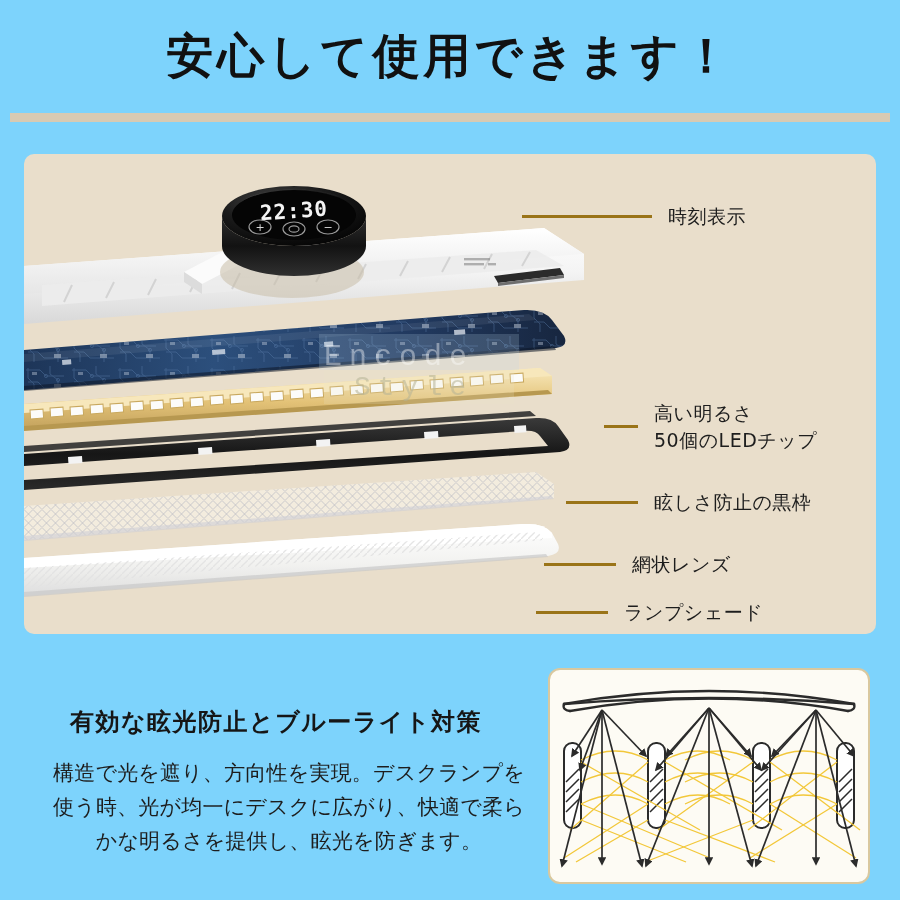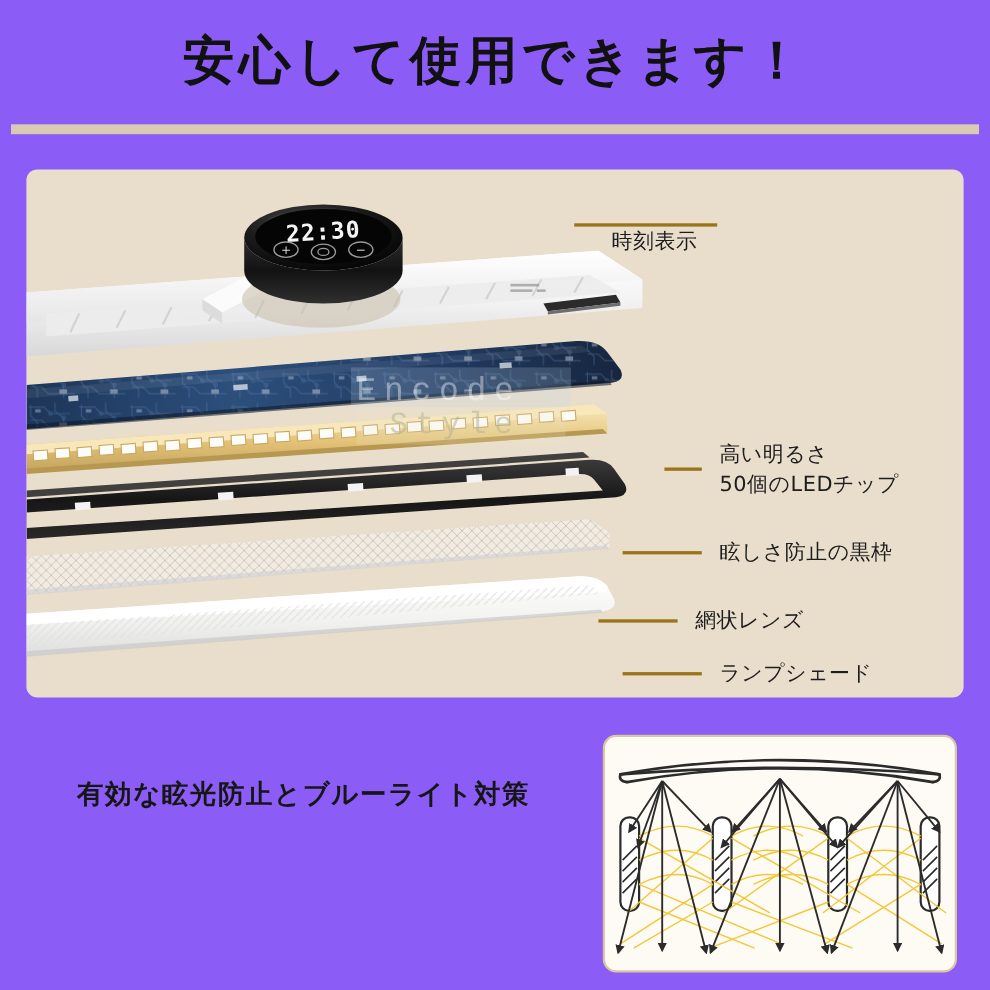--- a/index.html
+++ b/index.html
@@ -9,21 +9,21 @@
     height: 900px;
     background: #ffffff;
     font-family: "DejaVu Sans", "Liberation Sans", sans-serif;
     overflow: hidden;
   }
 
   #page {
     position: relative;
     width: 900px;
     height: 900px;
-    background: #8b5cf6;
+    background: #7dd3fc;
   }
 
   
   .headline {
     position: absolute;
     left: 0; top: 28px;
     width: 900px;
     text-align: center;
     font-size: 47px;
     font-weight: 700;
@@ -354,48 +354,49 @@
       <g opacity="0.45">
         <rect x="295" y="180" width="200" height="36" fill="#bcd7e8" opacity="0.45"></rect>
         <rect x="300" y="216" width="190" height="34" fill="#e8e3c8" opacity="0.45"></rect>
       </g>
     </svg>
 
     <div class="wm" style="left:300px; top:186px; font-size:30px;">Encode</div>
     <div class="wm" style="left:330px; top:218px; font-size:28px; color:rgba(180,178,150,0.55);">Style</div>
   </div>
 
-  <div class="callout" style="left:522px; top:203px;flex-direction:column;">
+  <div class="callout" style="left:522px; top:203px;">
     <div class="leader" style="width:130px;"></div>
     <div class="callout-text">時刻表示</div>
   </div>
 
   <div class="callout" style="left:604px; top:400px;">
     <div class="leader" style="width:34px;"></div>
     <div class="callout-text two-line">高い明るさ
 50個のLEDチップ</div>
   </div>
 
   <div class="callout" style="left:566px; top:489px;">
     <div class="leader" style="width:72px;"></div>
     <div class="callout-text">眩しさ防止の黒枠</div>
   </div>
 
   <div class="callout" style="left:544px; top:551px;">
     <div class="leader" style="width:72px;"></div>
     <div class="callout-text">網状レンズ</div>
   </div>
 
-  <div class="callout" style="left:566px; top:599px;">
+  <div class="callout" style="left:536px; top:599px;">
     <div class="leader" style="width:72px;"></div>
     <div class="callout-text">ランプシェード</div>
   </div>
 
   <div class="feature-title">有効な眩光防止とブルーライト対策</div>
 
+  <div class="feature-body">構造で光を遮り、方向性を実現。デスクランプを使う時、光が均一にデスクに広がり、快適で柔らかな明るさを提供し、眩光を防ぎます。</div>
 
   <div class="diagram-card">
     <svg width="318" height="212" viewBox="0 0 318 212">
       <defs>
         <marker id="arrB" viewBox="0 0 10 10" refX="8" refY="5" markerWidth="5" markerHeight="5" orient="auto-start-reverse">
           <path d="M0 0 L10 5 L0 10 z" fill="#2b2b2b"></path>
         </marker>
       </defs>
 
       <g fill="none" stroke="#2b2b2b" stroke-width="2.4" stroke-linecap="round">

